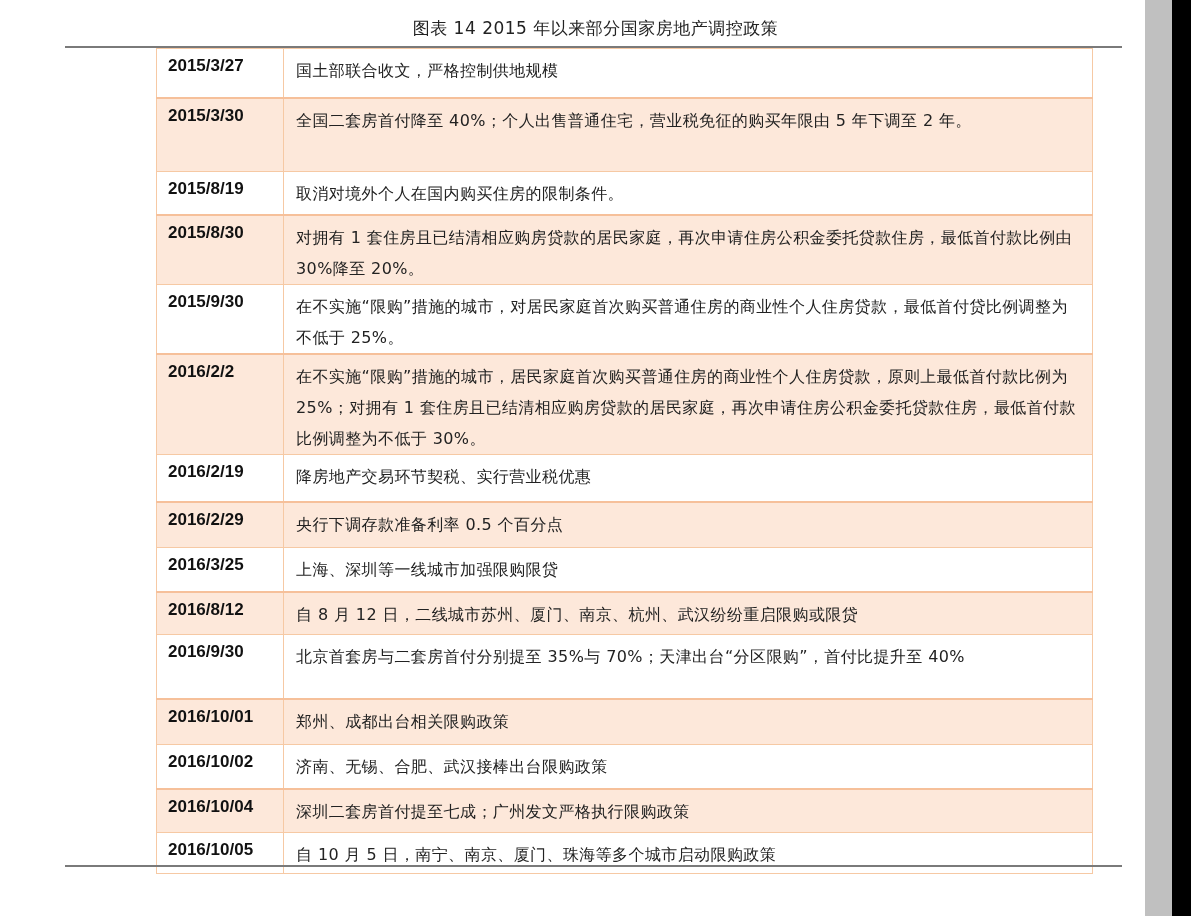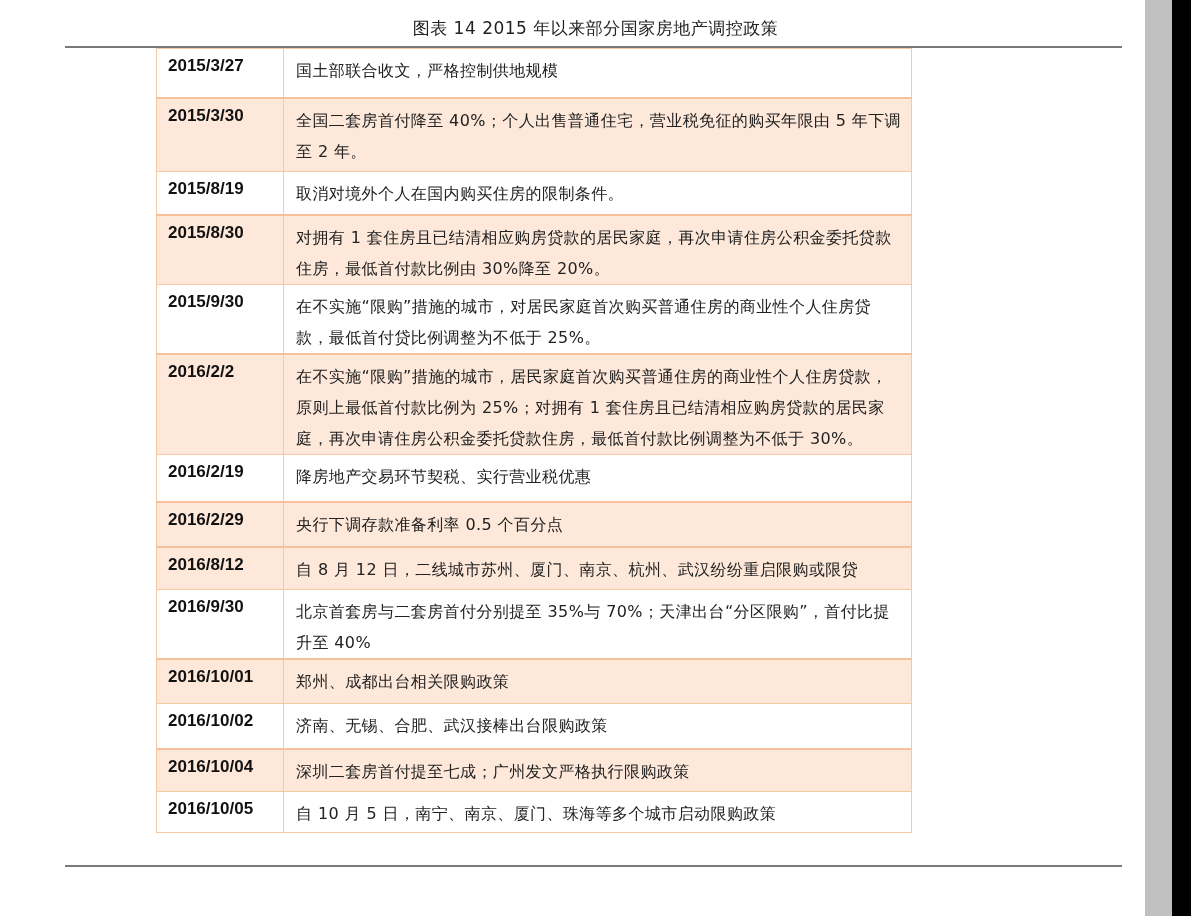--- a/index.html
+++ b/index.html
@@ -5,21 +5,21 @@
   html, body { margin:0; padding:0; }
   body { width:1191px; height:916px; background:#ffffff; position:relative; overflow:hidden;
          font-family:"DejaVu Sans", sans-serif; color:#111; }
   .gray-strip { position:absolute; left:1145px; top:0; width:27px; height:916px; background:#c0c0c0; }
   .black-strip { position:absolute; left:1172px; top:0; width:19px; height:916px; background:#000; }
   .title { position:absolute; left:0; width:1191px; top:17px; text-align:center; font-size:17px; color:#222;
            font-family:"DejaVu Sans", sans-serif; letter-spacing:0.5px; }
   .rule { position:absolute; left:65px; width:1057px; height:2px; background:#7a7a7a; }
   .rule.top { top:46px; }
   .rule.bottom { top:865px; }
-  table.policy { position:absolute; left:156px; top:48px; width:756px; border-collapse:collapse;
+  table.policy { position:absolute; left:156px; top:48px; width:937px; border-collapse:collapse;
                  table-layout:fixed;border-radius:26px; }
   table.policy td { border:1px solid #f6c9a4; vertical-align:top; padding:0; }
   table.policy tr.shade td { background:#fde8da; }
   table.policy tr.shade { border-top:2px solid #f6c09a; }
   td.date { width:127px; padding:7px 0 0 11px !important; font-family:"Liberation Sans", sans-serif;
             font-weight:bold; font-size:17px; color:#111; box-sizing:border-box; }
   td.desc { padding:6px 8px 0 12px !important; font-size:16px; line-height:31px; color:#222;
             box-sizing:border-box; letter-spacing:0.4px; }
   .source { position:absolute; left:72px; top:877px; font-size:20px; color:#222;margin-top:36px; }
 </style>
@@ -59,20 +59,24 @@
         <td class="desc">在不实施“限购”措施的城市，居民家庭首次购买普通住房的商业性个人住房贷款，原则上最低首付款比例为 25%；对拥有 1 套住房且已结清相应购房贷款的居民家庭，再次申请住房公积金委托贷款住房，最低首付款比例调整为不低于 30%。</td>
       </tr>
       <tr style="height: 48px;">
         <td class="date">2016/2/19</td>
         <td class="desc">降房地产交易环节契税、实行营业税优惠</td>
       </tr>
       <tr class="shade" style="height: 45px;">
         <td class="date">2016/2/29</td>
         <td class="desc">央行下调存款准备利率 0.5 个百分点</td>
       </tr>
+      <tr style="height: 45px;">
+        <td class="date">2016/3/25</td>
+        <td class="desc">上海、深圳等一线城市加强限购限贷</td>
+      </tr>
       <tr class="shade" style="height: 42px;">
         <td class="date">2016/8/12</td>
         <td class="desc">自 8 月 12 日，二线城市苏州、厦门、南京、杭州、武汉纷纷重启限购或限贷</td>
       </tr>
       <tr style="height: 65px; padding-left: 16px;">
         <td class="date">2016/9/30</td>
         <td class="desc">北京首套房与二套房首付分别提至 35%与 70%；天津出台“分区限购”，首付比提升至 40%</td>
       </tr>
       <tr class="shade" style="height: 45px;">
         <td class="date">2016/10/01</td>

